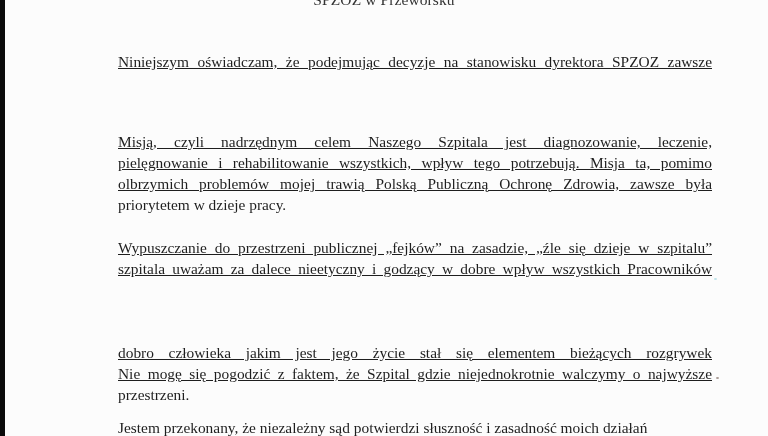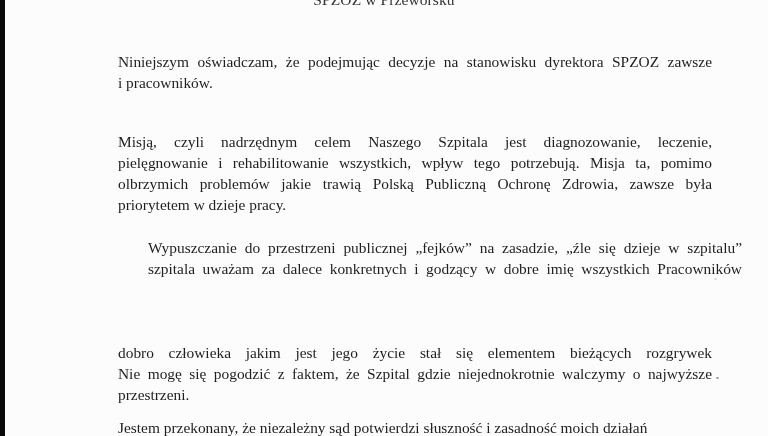--- a/index.html
+++ b/index.html
@@ -20,51 +20,50 @@
     font-size:15.5px; color:#333;
     letter-spacing:0.1px;
   }
   .para {
     position:absolute; left:118px; width:594px;
     font-size:15.4px; line-height:21px;
     text-align:justify; text-align-last:left;
     color:#1e1e1e;
   }
   .line { display:block; white-space:nowrap; }
-  .line.j { text-align:justify; text-align-last:justify; white-space:normal; }
+  .line.j { text-align:justify; text-align-last:justify; white-space:normal;text-decoration:underline; }
   .p1 { top:51px; }
   .p2 { top:131px; }
-  .p3 { top:237px;margin-left:30px; }
+  .p3 { top:237px; }
   .p4 { top:342px; }
   .p5 { top:417px; }
   .speck { position:absolute; width:3px; height:2px; border-radius:50%; }
 </style>
 </head>
 <body>
 
 <div class="left-edge"></div>
 <div class="page"></div>
 
 <div class="heading">SPZOZ w Przeworsku</div>
 
 <div class="para p1">
   <span class="line j">Niniejszym oświadczam, że podejmując decyzje na stanowisku dyrektora SPZOZ zawsze</span>
-  <span class="line">i pracowników.</span>
 </div>
 
 <div class="para p2">
   <span class="line j">Misją, czyli nadrzędnym celem Naszego Szpitala jest diagnozowanie, leczenie,</span>
   <span class="line j">pielęgnowanie i rehabilitowanie wszystkich, wpływ tego potrzebują. Misja ta, pomimo</span>
-  <span class="line j">olbrzymich problemów jakie trawią Polską Publiczną Ochronę Zdrowia, zawsze była</span>
+  <span class="line j">olbrzymich problemów mojej trawią Polską Publiczną Ochronę Zdrowia, zawsze była</span>
   <span class="line">priorytetem w dzieje pracy.</span>
 </div>
 
 <div class="para p3">
   <span class="line j">Wypuszczanie do przestrzeni publicznej „fejków” na zasadzie, „źle się dzieje w szpitalu”</span>
-  <span class="line j">szpitala uważam za dalece konkretnych i godzący w dobre imię wszystkich Pracowników</span>
+  <span class="line j">szpitala uważam za dalece nieetyczny i godzący w dobre wpływ wszystkich Pracowników</span>
 </div>
 
 <div class="para p4">
   <span class="line j">dobro człowieka jakim jest jego życie stał się elementem bieżących rozgrywek</span>
   <span class="line j">Nie mogę się pogodzić z faktem, że Szpital gdzie niejednokrotnie walczymy o najwyższe</span>
   <span class="line">przestrzeni.</span>
 </div>
 
 <div class="para p5">
   <span class="line">Jestem przekonany, że niezależny sąd potwierdzi słuszność i zasadność moich działań</span>

